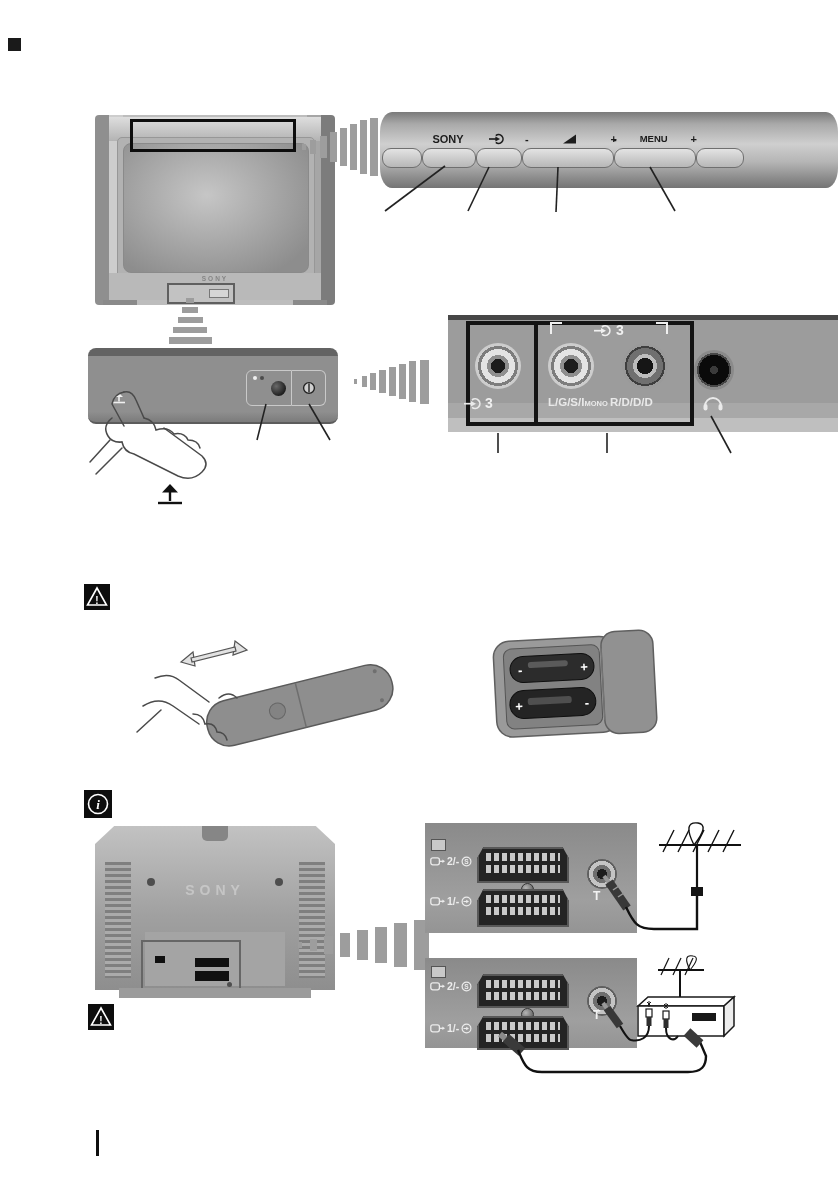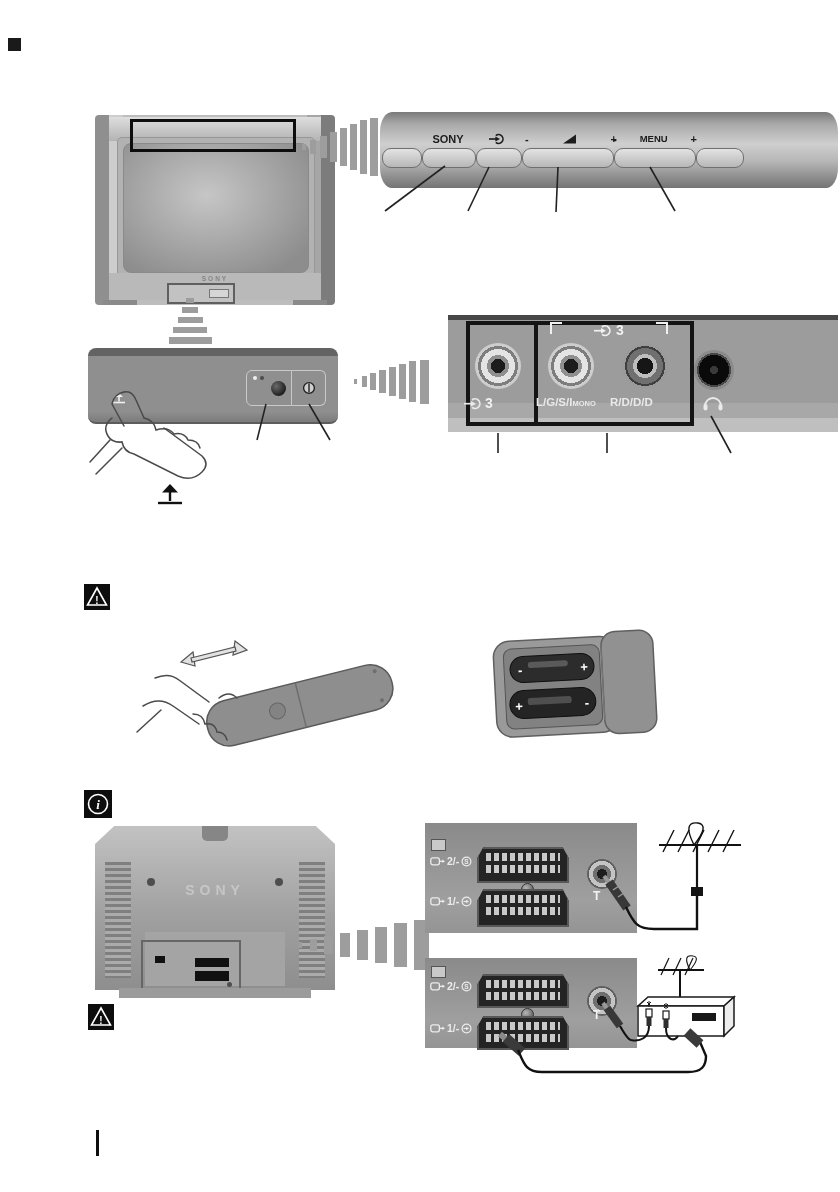--- a/index.html
+++ b/index.html
@@ -231,21 +231,21 @@
     <div class="cr"></div>
   </div>
   <div class="avlab" style="left:16px;display:flex;gap:3px">
     <svg width="18" height="13" style="margin-top:1px">
       <path d="M8 3 A4.8 4.8 0 1 1 8 10.4" fill="none" stroke="#eaeaea" stroke-width="1.7"></path>
       <line x1="0" y1="6.7" x2="8" y2="6.7" stroke="#eaeaea" stroke-width="1.7"></line>
       <polygon points="7,4 12,6.7 7,9.4" fill="#eaeaea"></polygon>
     </svg>
     <span class="avnum">3</span>
   </div>
-  <div class="avlab" style="left:88px"><span>L/G/S/I</span><span class="mono">MONO</span></div>
+  <div class="avlab" style="left:100px"><span>L/G/S/I</span><span class="mono">MONO</span></div>
   <div class="avlab" style="left:162px">R/D/D/D</div>
   <svg class="abs" style="left:254px;top:78px" width="22" height="18">
     <path d="M3 13 a8 8 0 0 1 16 0" fill="none" stroke="#eaeaea" stroke-width="1.8"></path>
     <rect x="1.5" y="11" width="4" height="6.5" rx="2" fill="#eaeaea"></rect>
     <rect x="16.5" y="11" width="4" height="6.5" rx="2" fill="#eaeaea"></rect>
   </svg>
 </div>
 
 <svg class="abs" style="left:156px;top:482px" width="28" height="24">
   <line x1="2" y1="21" x2="26" y2="21" stroke="#111" stroke-width="2.4"></line>

